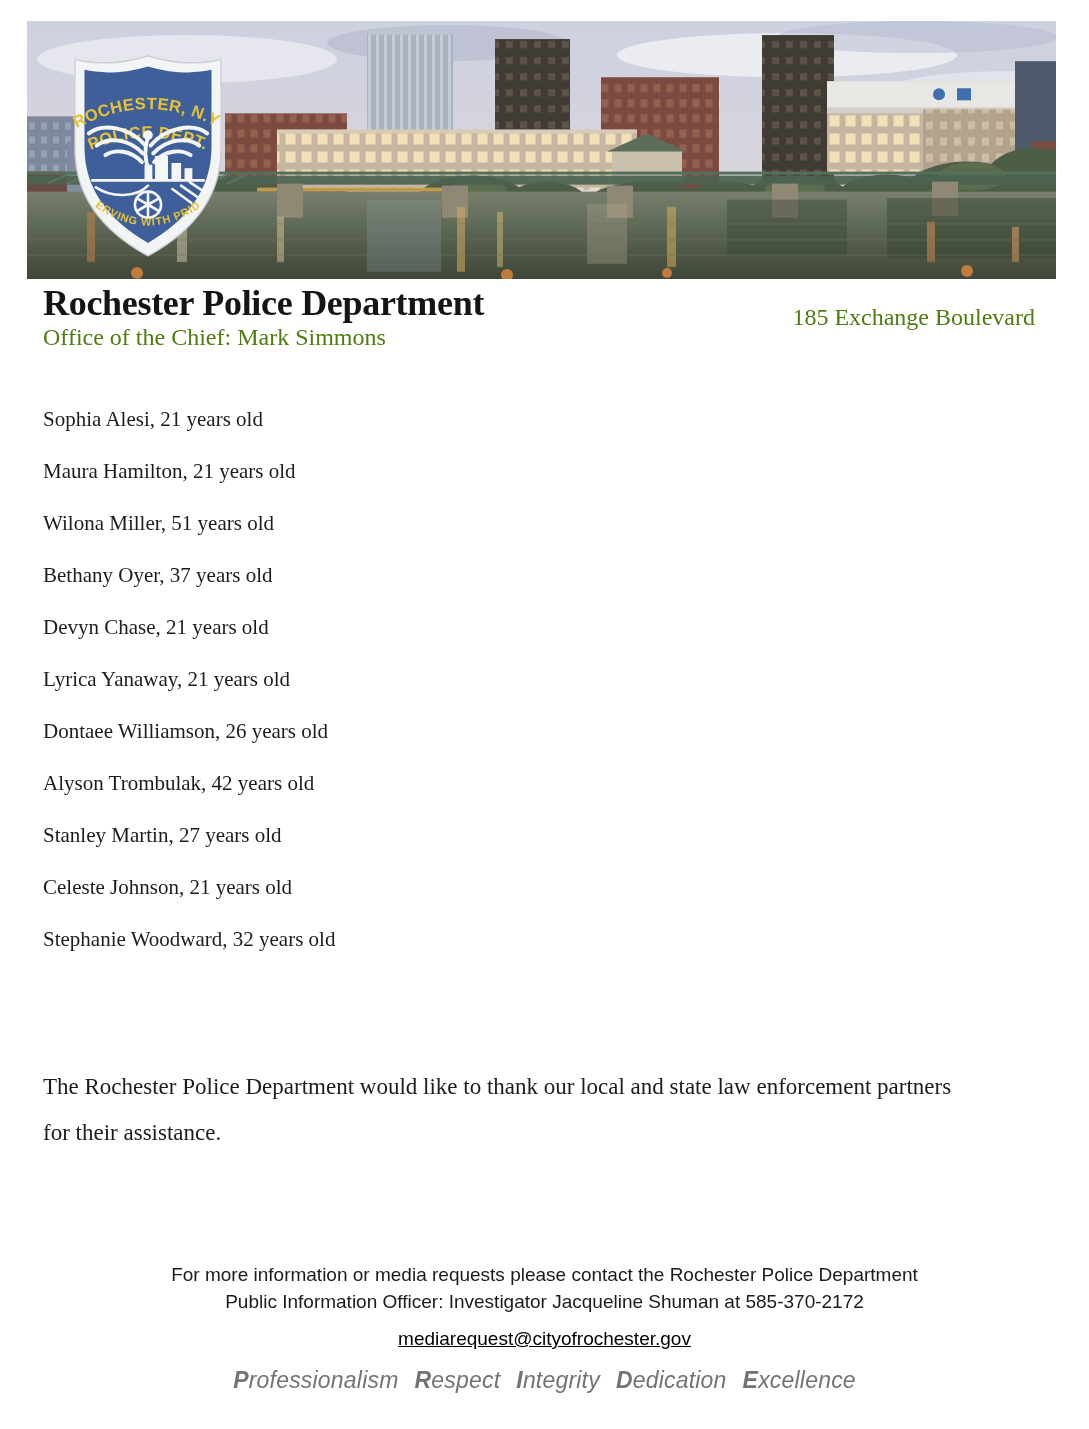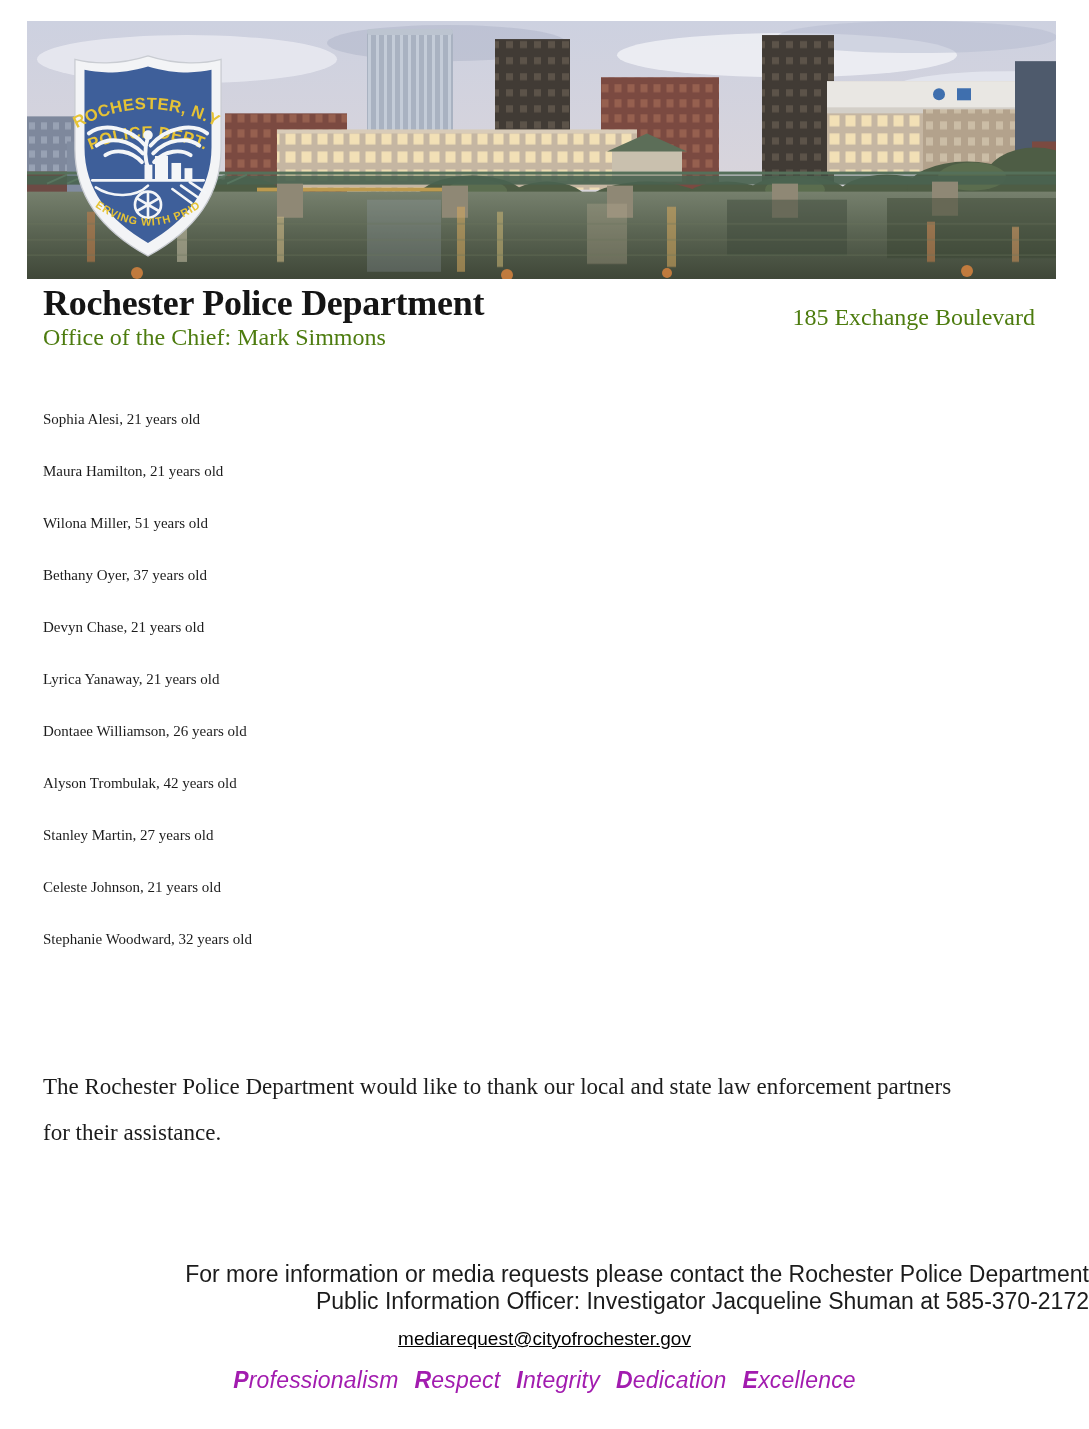--- a/index.html
+++ b/index.html
@@ -27,38 +27,38 @@
   }
   .office-line,.address{
     font-size:24px;line-height:29px;color:#4d7c0f;
   }
   .title-right{text-align:right;}
   
   .names{
     position:absolute;left:43px;top:393px;margin:0;padding:0;list-style:none;
   }
   .names li{
-    font-size:15px;line-height:52px;white-space:nowrap;
+    font-size:21px;line-height:52px;white-space:nowrap;
   }
   
   .thanks{
     position:absolute;left:43px;top:1064px;width:915px;margin:0;
     font-size:23px;line-height:46px;
   }
   
   .footer{
     position:absolute;left:0;top:1261px;width:100%;text-align:center;
     font-family:"Liberation Sans","DejaVu Sans",sans-serif;color:#1b1b1b;
   }
-  .footer .contact{font-size:23px;line-height:27px;text-align:right;}
+  .footer .contact{font-size:19px;line-height:27px;}
   .footer .email-row{margin-top:12px;font-size:19px;line-height:24px;}
   .footer a{color:#000000;text-decoration:underline;}
   .motto{
     margin-top:16px;font-size:23px;font-style:italic;letter-spacing:0.2px;
-    color:#a21caf;
+    color:#737373;
   }
   .motto span{margin:0 8px;}
   .motto b{font-weight:700;}
 </style>
 </head>
 <body>
 
 <div class="photo">
   <svg class="skyline" viewBox="0 0 1029 257" preserveAspectRatio="none" aria-hidden="true">
     <defs>

